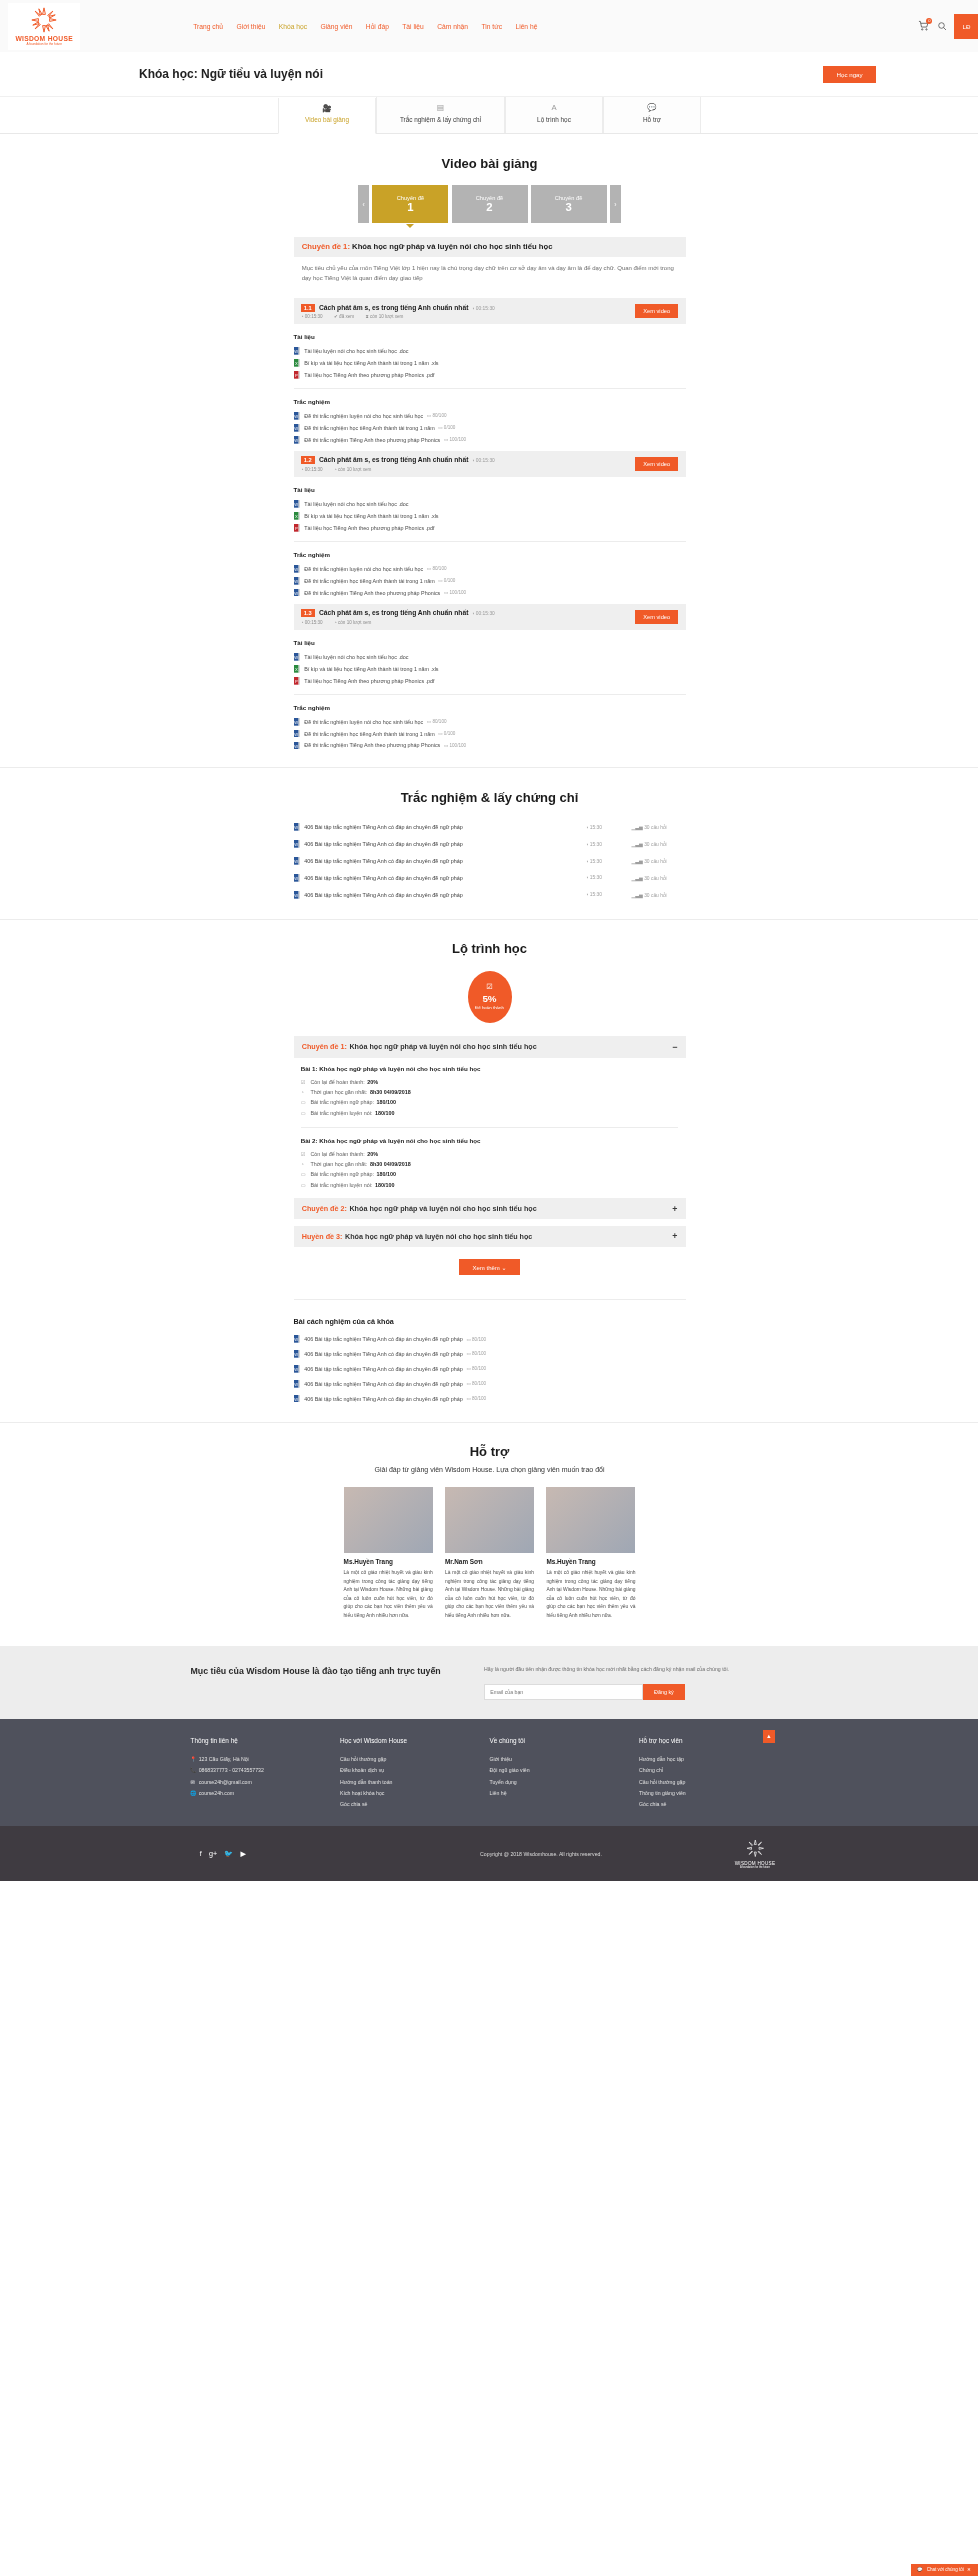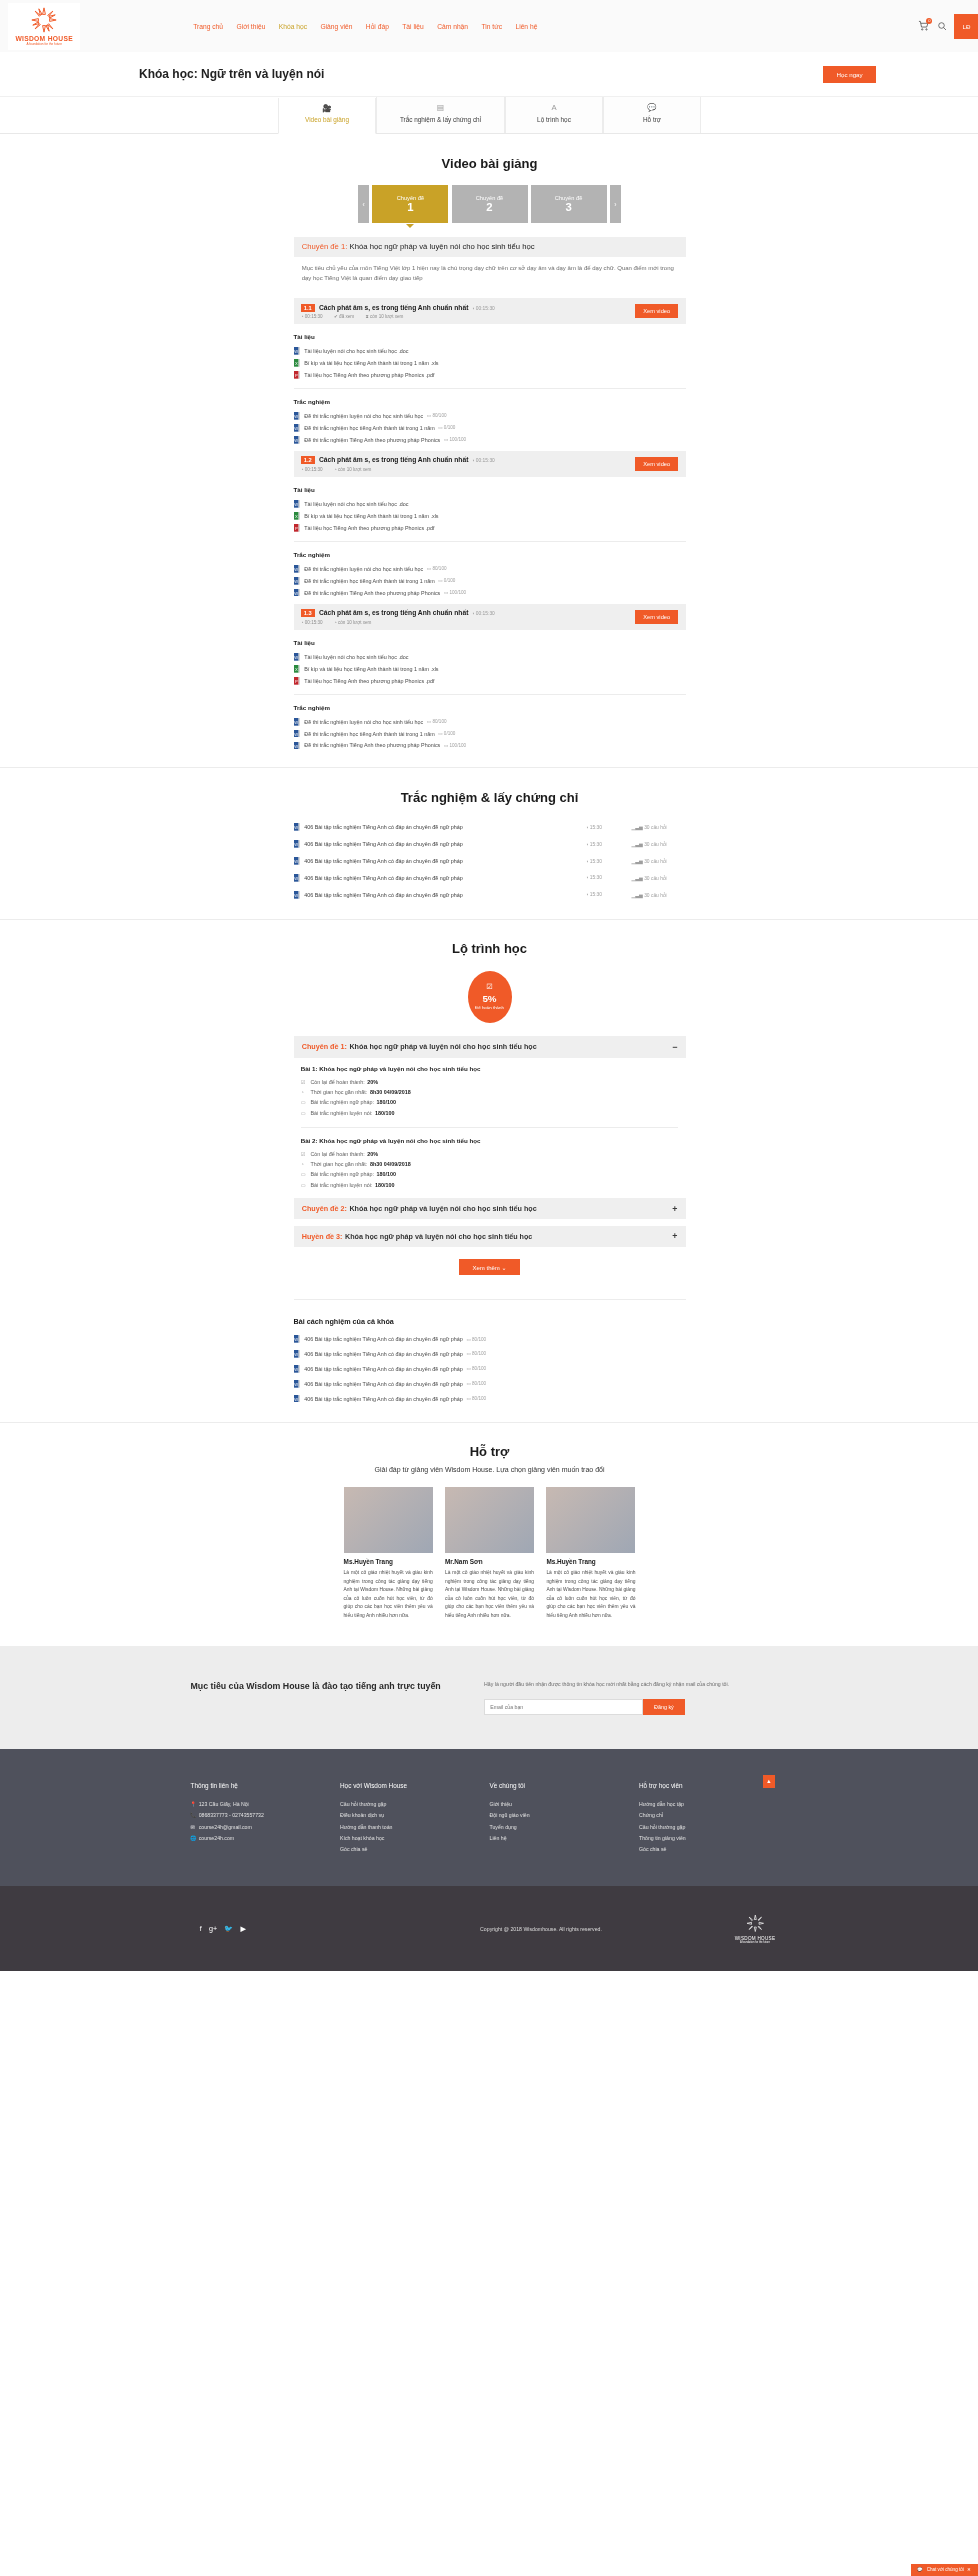--- a/index.html
+++ b/index.html
@@ -3,21 +3,21 @@
 <meta charset="utf-8">
 <style>
   * { box-sizing: border-box; margin: 0; padding: 0; }
   body {
     width: 979px;
     font-family: "Liberation Sans", sans-serif;
     background: #ffffff;
     color: #333;
     -webkit-font-smoothing: antialiased;
   }
-  .wrap { width: 598px; margin: 16px auto; }
+  .wrap { width: 598px; margin: 1px auto; }
 
   
   .topbar {
     height: 52px;
     background: #fafafa;
     display: flex;
     align-items: center;
     position: relative;
   }
   .logo-box {
@@ -92,21 +92,21 @@
   .pg-item.on { background:#c9a227; }
   .pg-item .pt { font-size:5.7px; }
   .pg-item .pn { font-size:11.3px; font-weight:bold; line-height:1.1;}
   .pg-item.on:after{
     content:""; position:absolute; bottom:-4.6px; left:50%; transform:translateX(-50%);
     border-left:4.6px solid transparent; border-right:4.6px solid transparent;
     border-top:4.6px solid #c9a227;
   }
 
   
-  .ch-head { background:#efefef; padding:5.7px 8.2px; font-size:7.7px; font-weight:normal; color:#1b1b1b;}
+  .ch-head { background:#efefef; padding:5.7px 8.2px; font-size:7.7px; font-weight:bold; color:#1b1b1b;}
   .ch-head .num { color:#f05a28; }
   .ch-desc { font-size:6px; color:#6d6d6d; line-height:1.7; padding:6.2px 8.2px 9.3px; }
 
   .lesson {
     background:#efefef; padding:4.6px 7.2px; display:flex; align-items:center;
     position:relative; margin-top:5.2px;
   }
   .l-no { background:#f05a28; color:#fff; font-size:5.7px; font-weight:bold; padding:1px 3.1px; margin-right:4.1px;}
   .l-body { flex:1; }
   .l-title { font-size:6.7px; font-weight:bold; color:#1b1b1b; display:inline;}
@@ -246,21 +246,21 @@
       <svg viewBox="0 0 24 24" width="10.3" height="10.3" fill="none" stroke="#444" stroke-width="1.7">
         <circle cx="10.5" cy="10.5" r="6.5"></circle>
           <path d="M15.5 15.5L21 21"></path>
       </svg>
     </div>
     <div class="lang-btn">LĐ</div>
   </div>
 </div>
 
 <div class="title-bar">
-  <div class="course-title">Khóa học: Ngữ trên và luyện nói</div>
+  <div class="course-title">Khóa học: Ngữ tiểu và luyện nói</div>
   <button class="buy-btn">Học ngay</button>
 </div>
 
 <div class="tabs-row">
   <div class="tabs" id="tabs">
       <div class="tab active"><span class="tic">🎥</span><span class="tlbl">Video bài giảng</span></div>
       <div class="tab  wide"><span class="tic">▤</span><span class="tlbl">Trắc nghiệm &amp; lấy chứng chỉ</span></div>
       <div class="tab "><span class="tic">A</span><span class="tlbl">Lộ trình học</span></div>
       <div class="tab "><span class="tic">💬</span><span class="tlbl">Hỗ trợ</span></div>
     </div>

